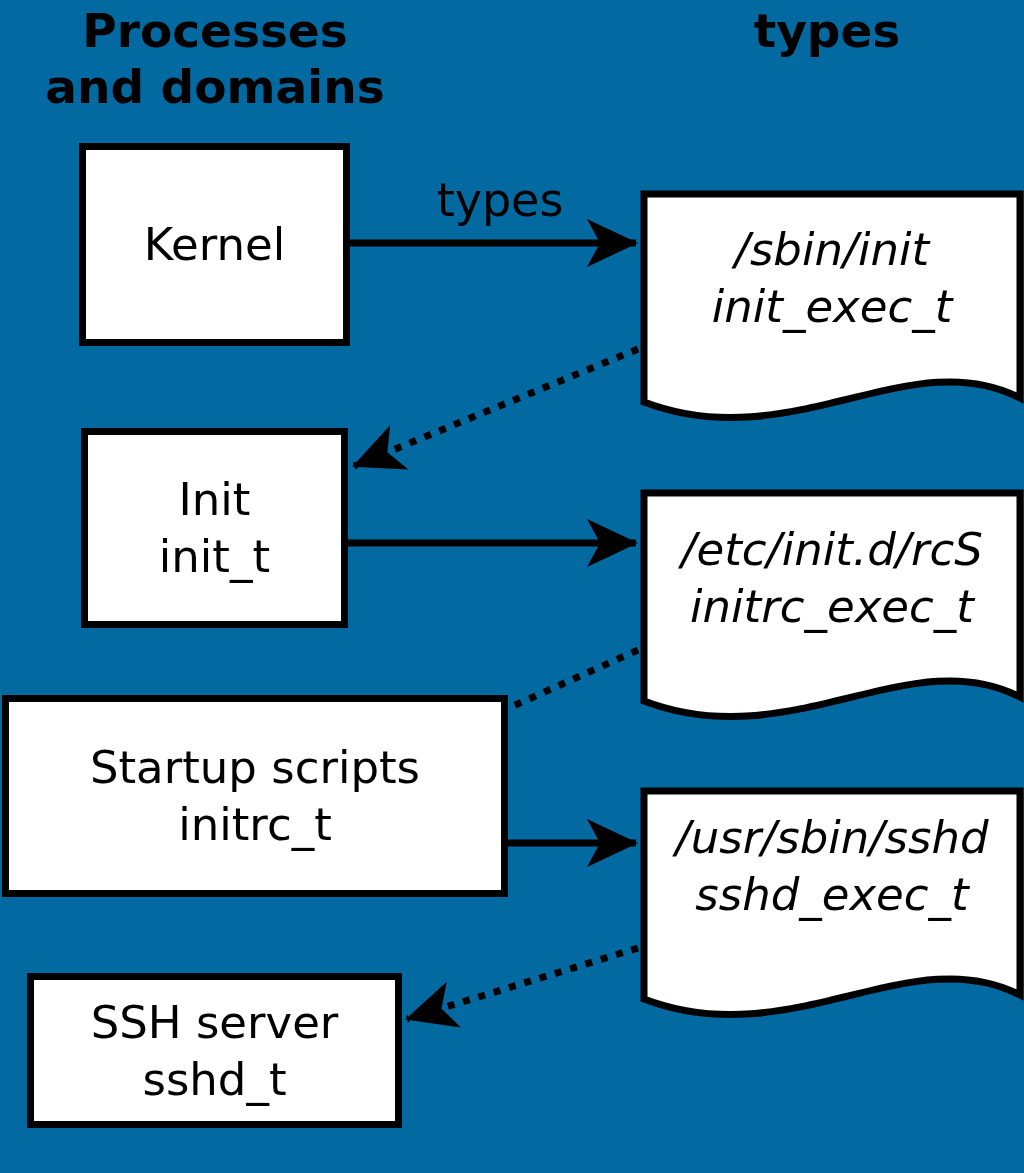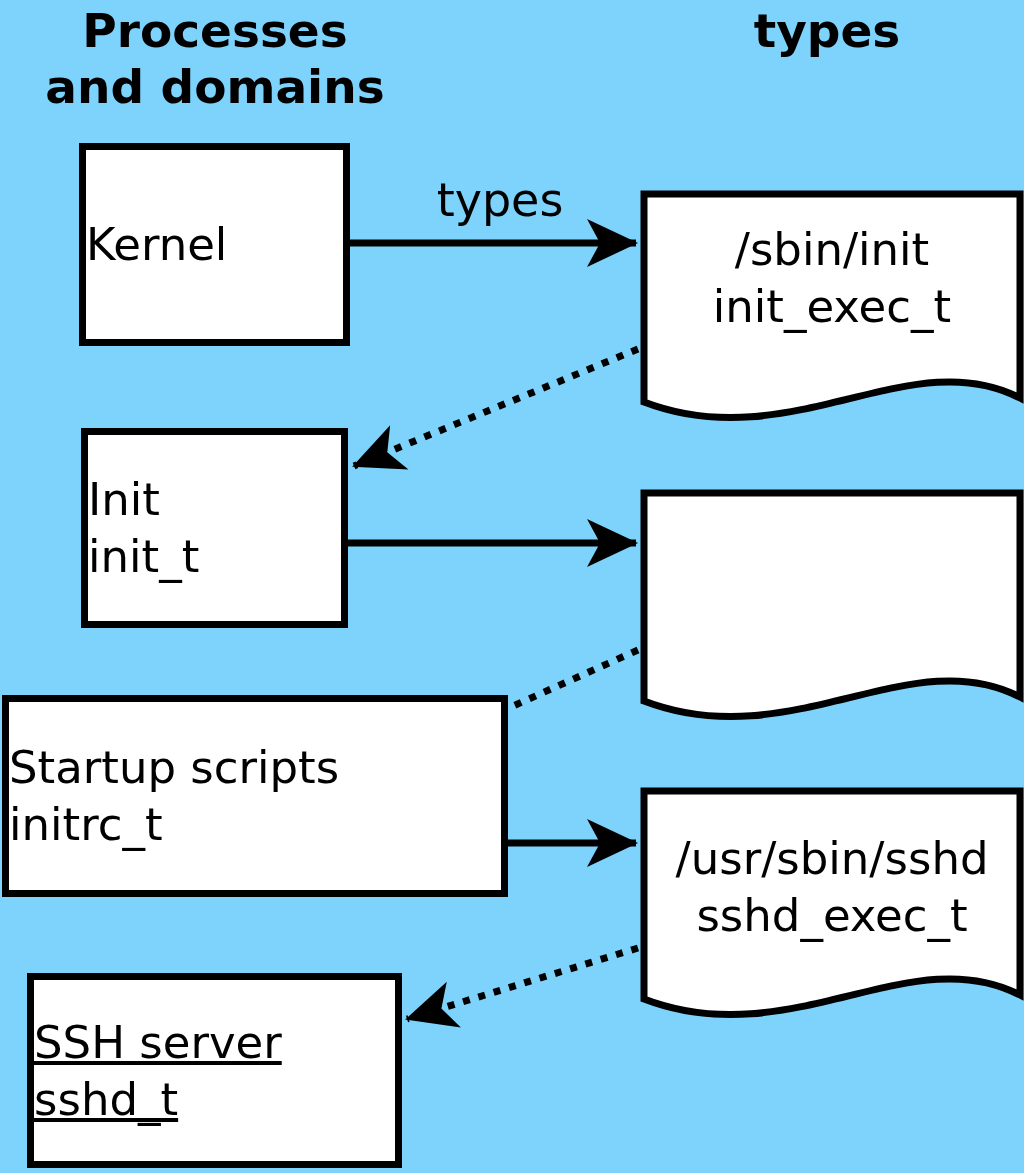--- a/index.html
+++ b/index.html
@@ -1,20 +1,20 @@
 <!DOCTYPE html>
 <html><head>
 <meta charset="utf-8">
 <style>
   html, body { margin: 0; padding: 0; background: #ffffff; }
   .canvas {
     position: relative;
     width: 1024px;
     height: 1173px;
-    background: #7dd3fc;
+    background: #0369a1;
     font-family: "DejaVu Sans", "Liberation Sans", sans-serif;
     color: #000000;
     overflow: hidden;
   }
   .layer {
     position: absolute;
     left: 0; top: 0;
     width: 1024px; height: 1173px;
   }
   .doc-shape {
@@ -43,31 +43,32 @@
     white-space: nowrap;
   }
   .process-box {
     position: absolute;
     box-sizing: border-box;
     border: 7px solid #000000;
     background: #ffffff;
     display: flex;
     flex-direction: column;
     justify-content: center;
-    align-items: flex-start;
+    align-items: center;
   }
   .node-line {
     font-size: 45px;
     line-height: 57px;
     text-align: center;
     white-space: nowrap;
   }
   .doc-label {
     position: absolute;
     text-align: center;
+    font-style: italic;
   }
   .edge-label {
     position: absolute;
     font-size: 46px;
     line-height: 52px;
     text-align: center;
     white-space: nowrap;
   }
 </style>
 </head>
@@ -107,29 +108,33 @@
     <div class="node-line">Kernel</div>
   </div>
   <div class="process-box" style="left:81px; top:420px; width:267px; height:200px;margin-top:8px;">
     <div class="node-line">Init</div>
     <div class="node-line">init_t</div>
   </div>
   <div class="process-box" style="left:2px; top:695px; width:506px; height:202px;">
     <div class="node-line">Startup scripts</div>
     <div class="node-line">initrc_t</div>
   </div>
-  <div class="process-box" style="left:27px; top:973px; width:375px; height:195px;text-decoration:underline;">
+  <div class="process-box" style="left:27px; top:973px; width:375px; height:155px;">
     <div class="node-line">SSH server</div>
     <div class="node-line">sshd_t</div>
   </div>
 
   <div class="doc-label" style="left:644px; top:221px; width:376px;">
     <div class="node-line">/sbin/init</div>
     <div class="node-line">init_exec_t</div>
   </div>
-  <div class="doc-label" style="left:644px; top:830px; width:376px;">
+  <div class="doc-label" style="left:644px; top:521px; width:376px;">
+    <div class="node-line">/etc/init.d/rcS</div>
+    <div class="node-line">initrc_exec_t</div>
+  </div>
+  <div class="doc-label" style="left:644px; top:809px; width:376px;">
     <div class="node-line">/usr/sbin/sshd</div>
     <div class="node-line">sshd_exec_t</div>
   </div>
 
   <div class="edge-label" style="left:420px; top:174px; width:160px;">types</div>
 
 </div>
 
 </body></html>

